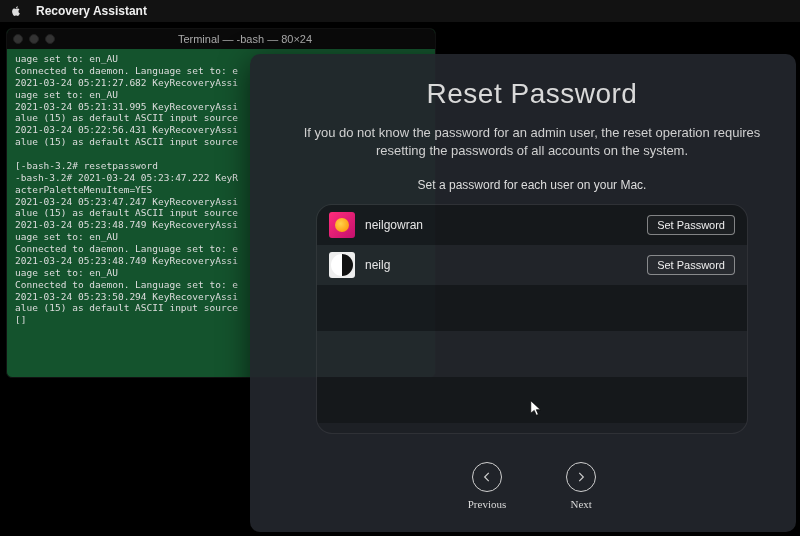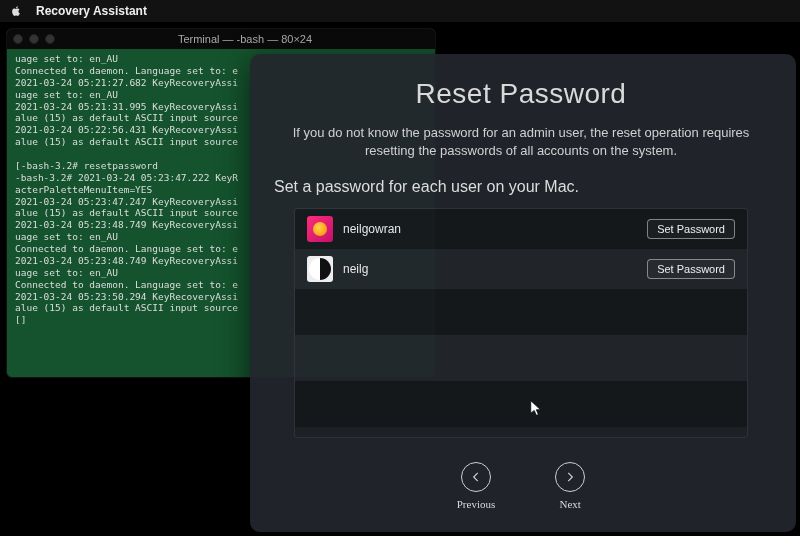--- a/index.html
+++ b/index.html
@@ -64,48 +64,49 @@
   }
 
   
   .panel {
     position: absolute;
     left: 250px; top: 54px;
     width: 546px; height: 478px;
     background: rgba(35,38,45,0.92);
     border-radius: 10px;
     color: #e8e8e8;
-    padding: 24px 28px 16px 24px;
+    padding: 24px 28px 16px 46px;
     display: flex;
     flex-direction: column;
     box-shadow: 0 8px 30px rgba(0,0,0,0.6);
   }
   .panel h1 {
     text-align: center;
     font-weight: 300;
     font-size: 28px;
     color: #d9d9d9;
     letter-spacing: 0.5px;
   }
   .panel .desc {
     margin-top: 14px;
     text-align: center;
     font-size: 13px;
     color: #d0d0d0;
     line-height: 1.4;
   }
   .panel .sub {
     margin-top: 18px;
-    font-size: 16px;
+    text-align: center;
+    font-size: 12px;
     color: #ddd;
   }
   .user-list {
     margin: 12px 20px 0 20px;
     border: 1px solid rgba(255,255,255,0.08);
-    border-radius: 4px;
+    border-radius: 16px;
     height: 230px;
     background: rgba(0,0,0,0.08);
     overflow: hidden;
   }
   .user-row {
     display: flex;
     align-items: center;
     height: 40px;
     padding: 0 12px;
     gap: 10px;

